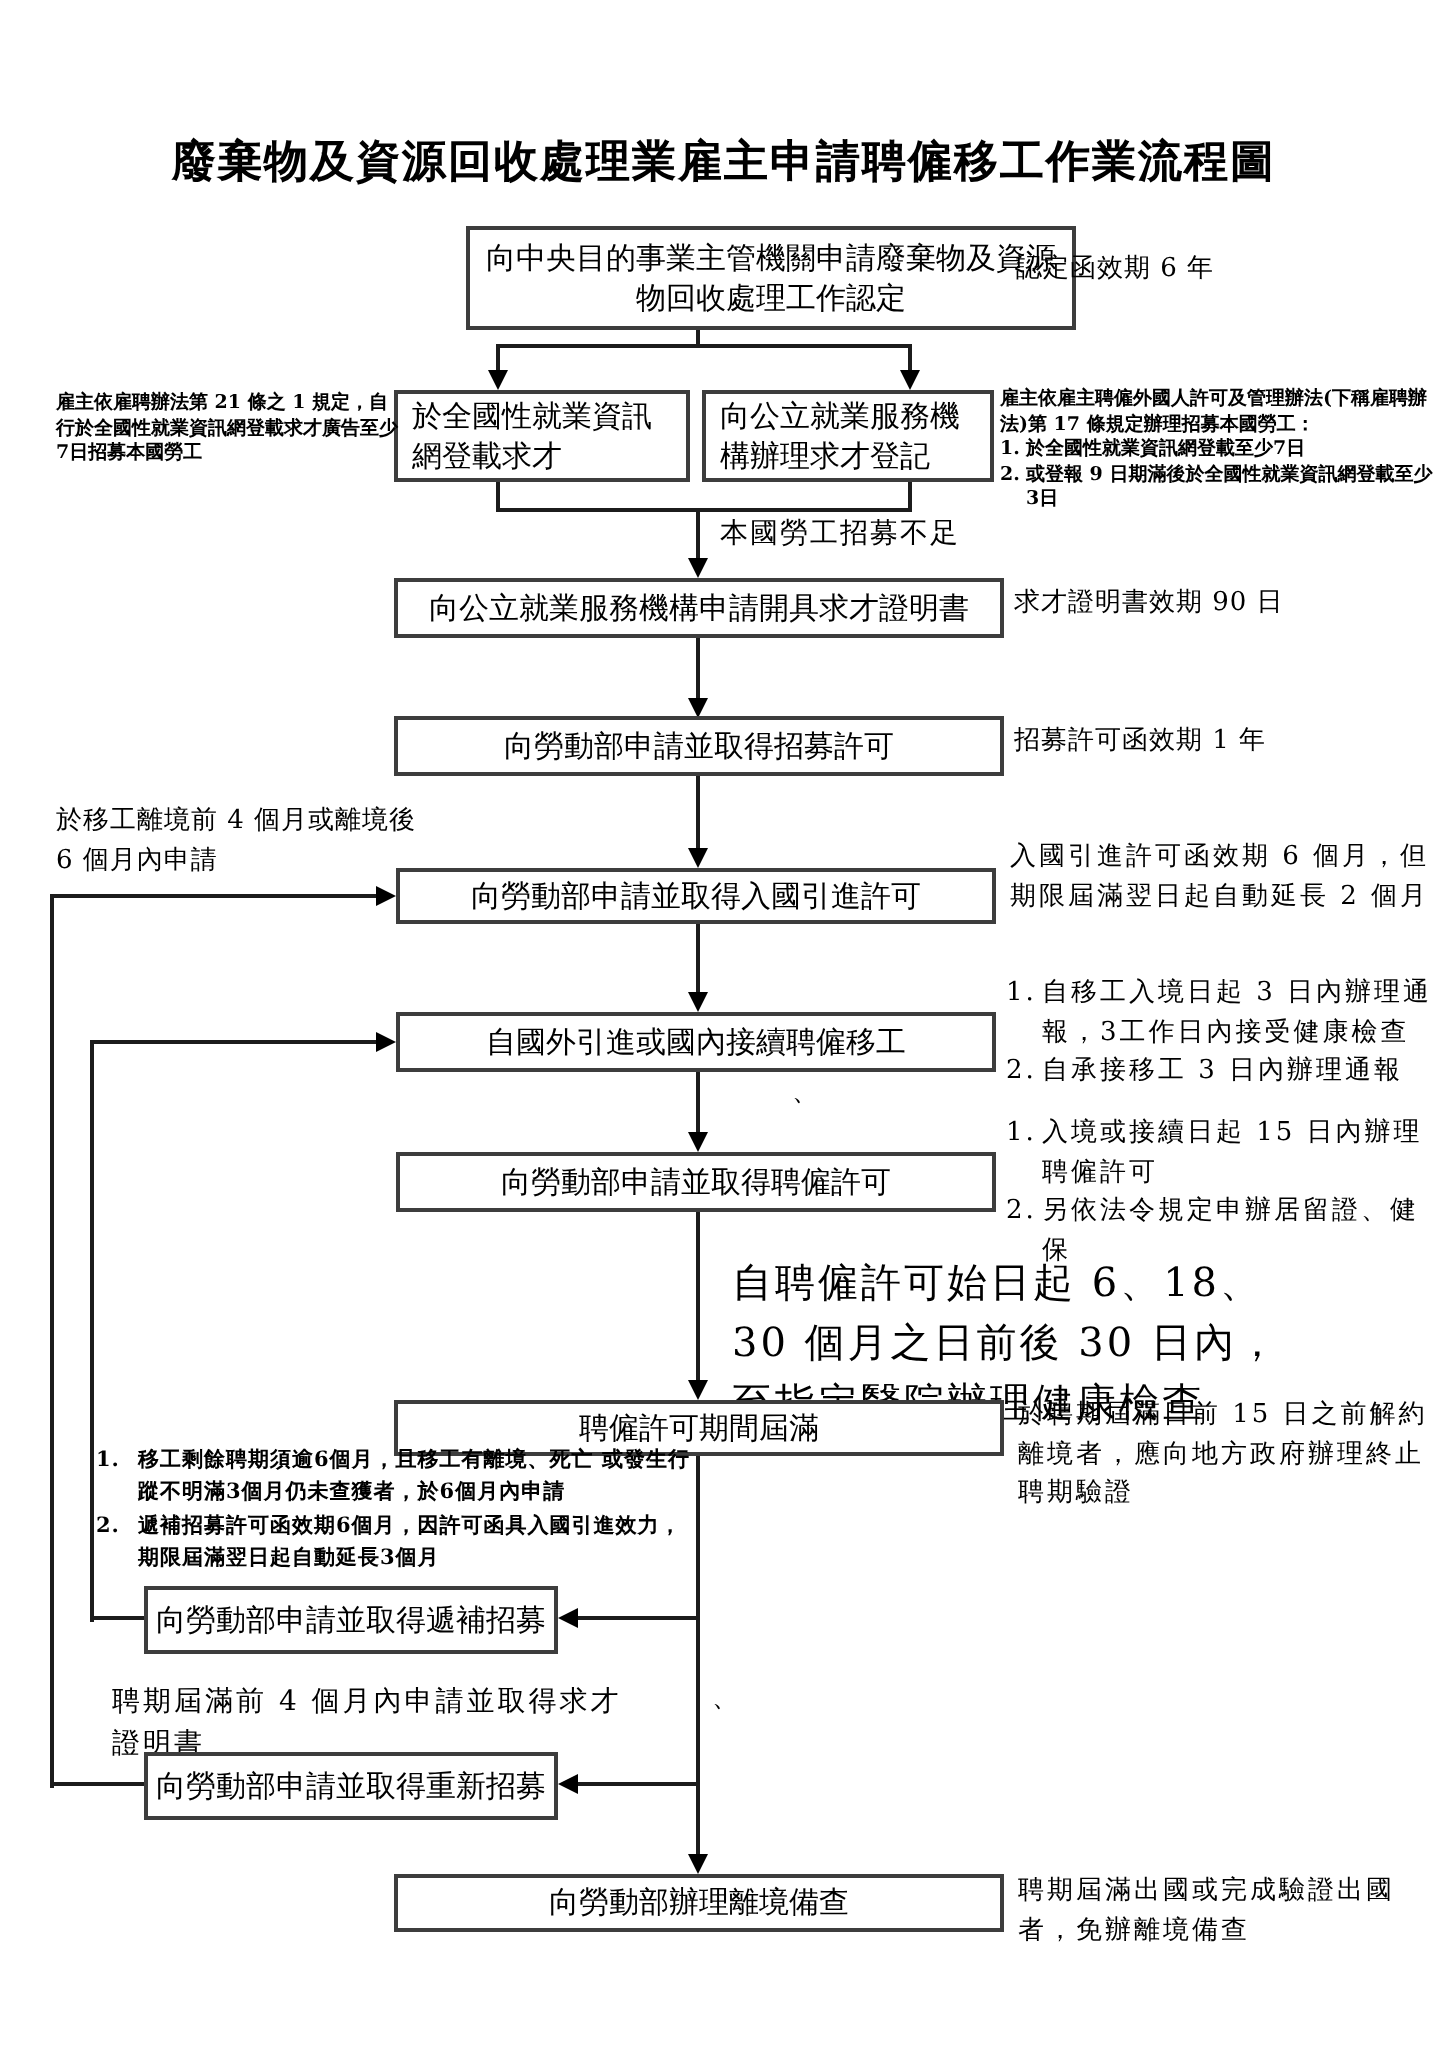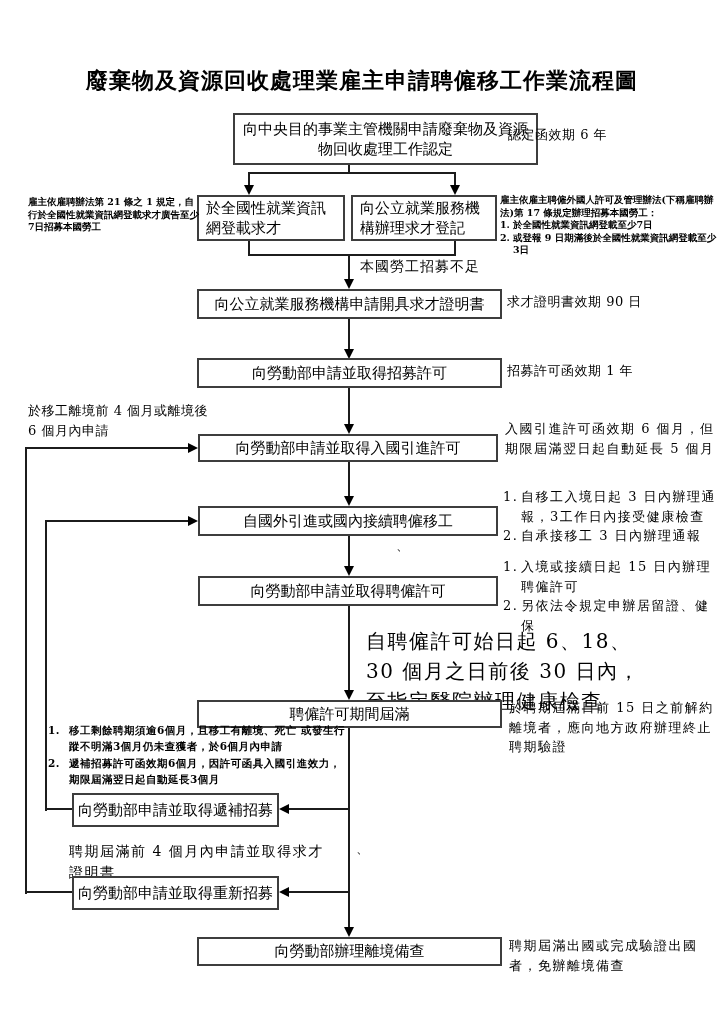--- a/index.html
+++ b/index.html
@@ -92,21 +92,21 @@
   <div class="box" style="left:197px; top:358px; width:305px; height:30px;">
     <span>向勞動部申請並取得招募許可</span>
   </div>
   <div class="note tight" style="left:507px; top:361px; width:210px;">招募許可函效期 1 年</div>
   <div class="vline" style="left:348px; top:388px; height:37px;"></div>
   <div class="arr down" style="left:344px; top:424px;"></div>
 
   <div class="box" style="left:198px; top:434px; width:300px; height:28px;">
     <span>向勞動部申請並取得入國引進許可</span>
   </div>
-  <div class="note" style="left:505px; top:419px; width:214px;">入國引進許可函效期 6 個月，但期限屆滿翌日起自動延長 5 個月</div>
+  <div class="note" style="left:505px; top:419px; width:214px;">入國引進許可函效期 6 個月，但期限屆滿翌日起自動延長 2 個月</div>
   <div class="note tight" style="left:28px; top:401px; width:190px;">於移工離境前 4 個月或離境後 6 個月內申請</div>
 
   <div class="hline" style="left:25px; top:447px; width:164px;"></div>
   <div class="arr right" style="left:188px; top:443px;"></div>
   <div class="vline" style="left:25px; top:447px; height:447px;"></div>
   <div class="vline" style="left:348px; top:462px; height:35px;"></div>
   <div class="arr down" style="left:344px; top:496px;"></div>
 
   <div class="box" style="left:198px; top:506px; width:300px; height:30px;">
     <span>自國外引進或國內接續聘僱移工</span>
@@ -170,21 +170,21 @@
       <span class="nn">2.</span>
       <span class="nt">遞補招募許可函效期6個月，因許可函具入國引進效力，期限屆滿翌日起自動延長3個月</span>
     </div>
   </div>
 
   <div class="box" style="left:72px; top:793px; width:207px; height:34px;">
     <span>向勞動部申請並取得遞補招募</span>
   </div>
   <div class="hline" style="left:45px; top:808px; width:27px;"></div>
 
-  <div class="note" style="left:69px; top:841px; width:268px; font-size:14px;">聘期屆滿前 4 個月內申請並取得求才證明書</div>
+  <div class="note" style="left:56px; top:841px; width:268px; font-size:14px;">聘期屆滿前 4 個月內申請並取得求才證明書</div>
 
   <div class="box" style="left:72px; top:876px; width:207px; height:34px;">
     <span>向勞動部申請並取得重新招募</span>
   </div>
   <div class="hline" style="left:25px; top:891px; width:47px;"></div>
 
   <div class="box" style="left:197px; top:937px; width:305px; height:29px;">
     <span>向勞動部辦理離境備查</span>
   </div>
   <div class="note" style="left:509px; top:936px; width:214px;">聘期屆滿出國或完成驗證出國者，免辦離境備查</div>

